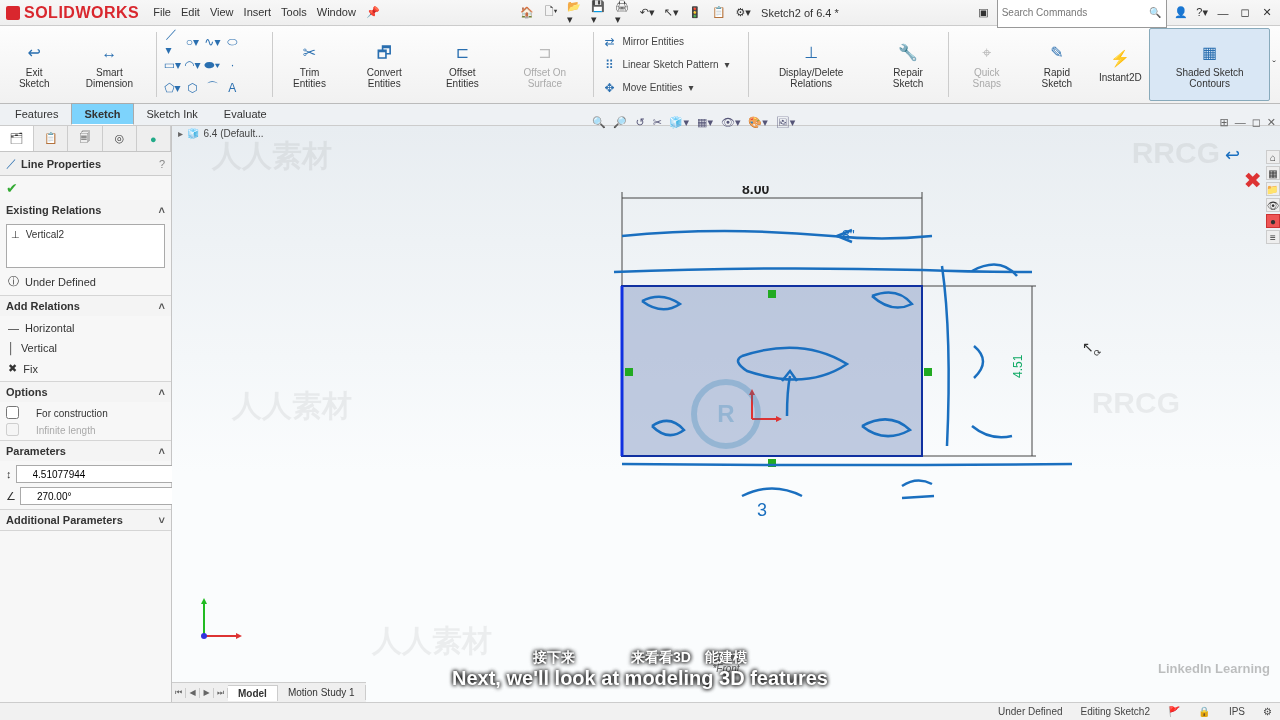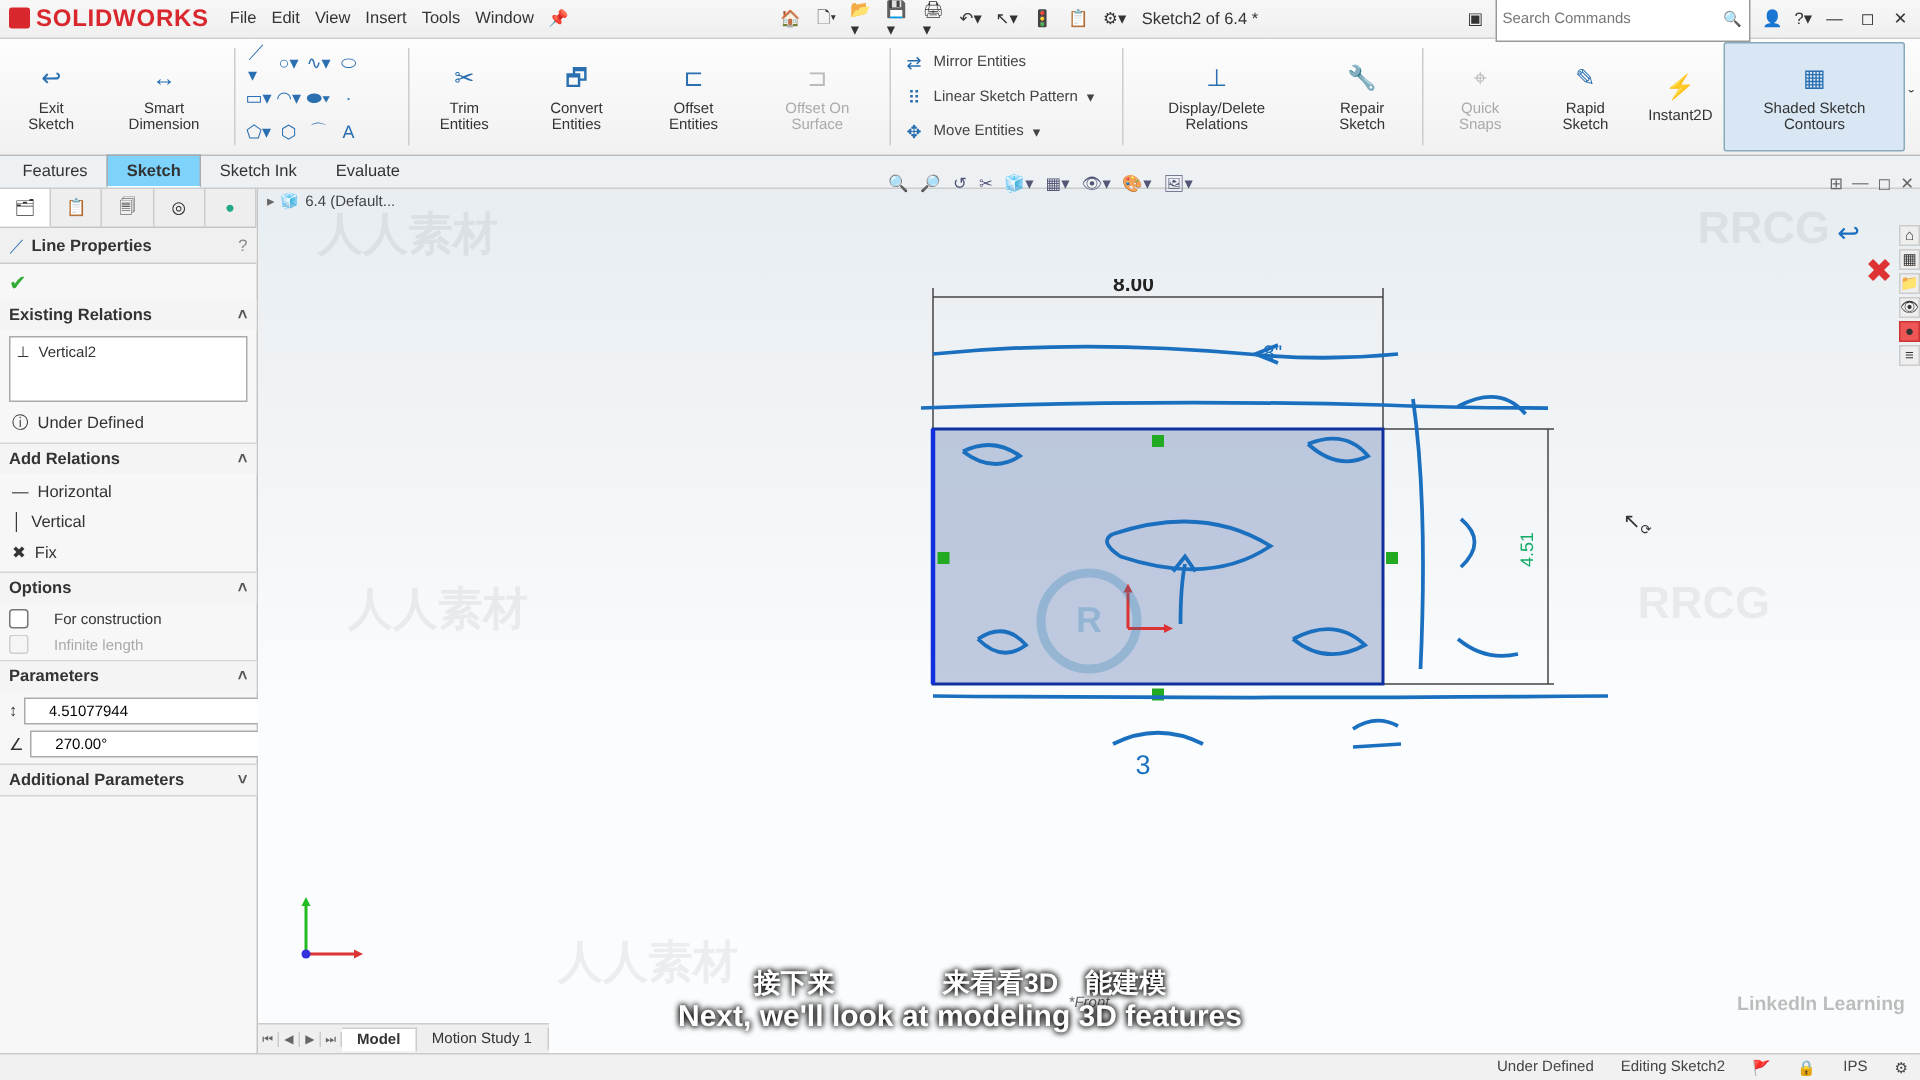--- a/index.html
+++ b/index.html
@@ -74,21 +74,21 @@
 
 .rstrip { position:absolute; top:0; right:0; width:14px; display:flex; flex-direction:column; gap:2px; padding-top:24px; }
 .rstrip span { width:14px; height:14px; display:flex; align-items:center; justify-content:center; font-size:10px; cursor:pointer; background:#eee; border:1px solid #ccc; }
 .big-x { position:absolute; top:42px; right:18px; color:#d33; font-size:22px; cursor:pointer; }
 
 
 .status { position:absolute; bottom:0; left:0; right:0; height:18px; background:#f1f1f1; border-top:1px solid #ccc; display:flex; align-items:center; justify-content:flex-end; gap:18px; padding:0 8px; font-size:10px; color:#444; }
 
 
 .subtitle { position:absolute; bottom:30px; left:50%; transform:translateX(-50%); text-align:center; color:#fff; font-size:20px; font-weight:600; text-shadow:0 0 4px #000,0 0 4px #000; }
-.subtitle .zh { font-size:18px;margin-top:23px; }
+.subtitle .zh { font-size:14px;margin-top:23px; }
 
 
 .wm { position:absolute; color:rgba(0,0,0,.06); font-size:30px; font-weight:bold; pointer-events:none; }
 .wm-logo { position:absolute; left:50%; top:50%; transform:translate(-50%,-50%); opacity:.25; }
 .wm-logo .circ { width:70px; height:70px; border:6px solid #1a7ab0; border-radius:50%; display:flex; align-items:center; justify-content:center; }
 .li-learn { position:absolute; bottom:26px; right:10px; color:rgba(0,0,0,.25); font-size:13px; font-weight:600; }
 </style>
 </head>
 <body>
 

